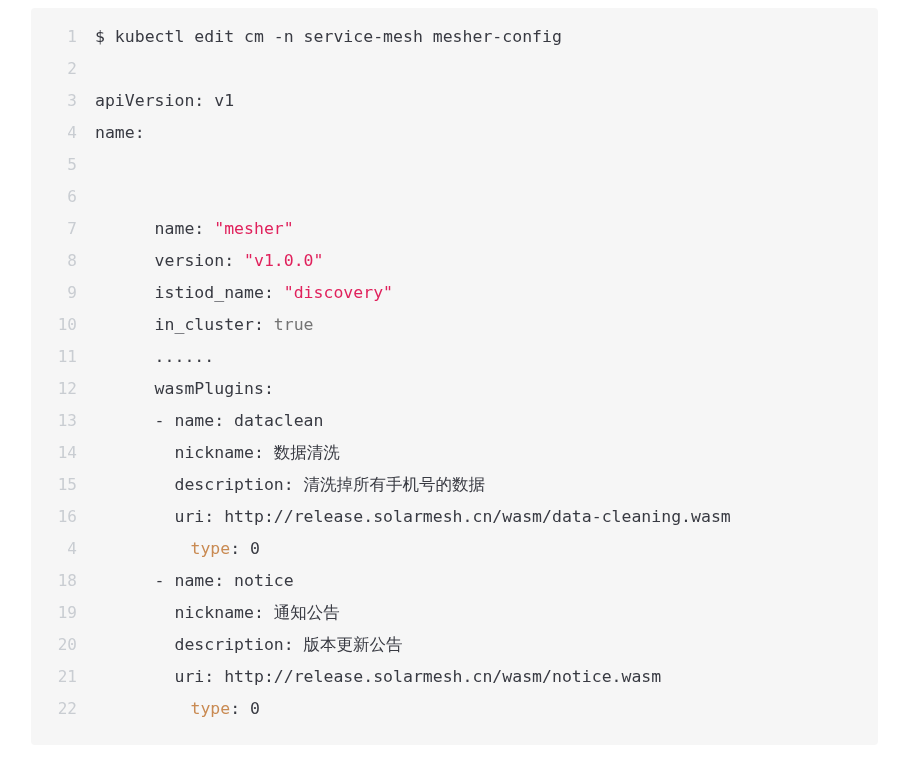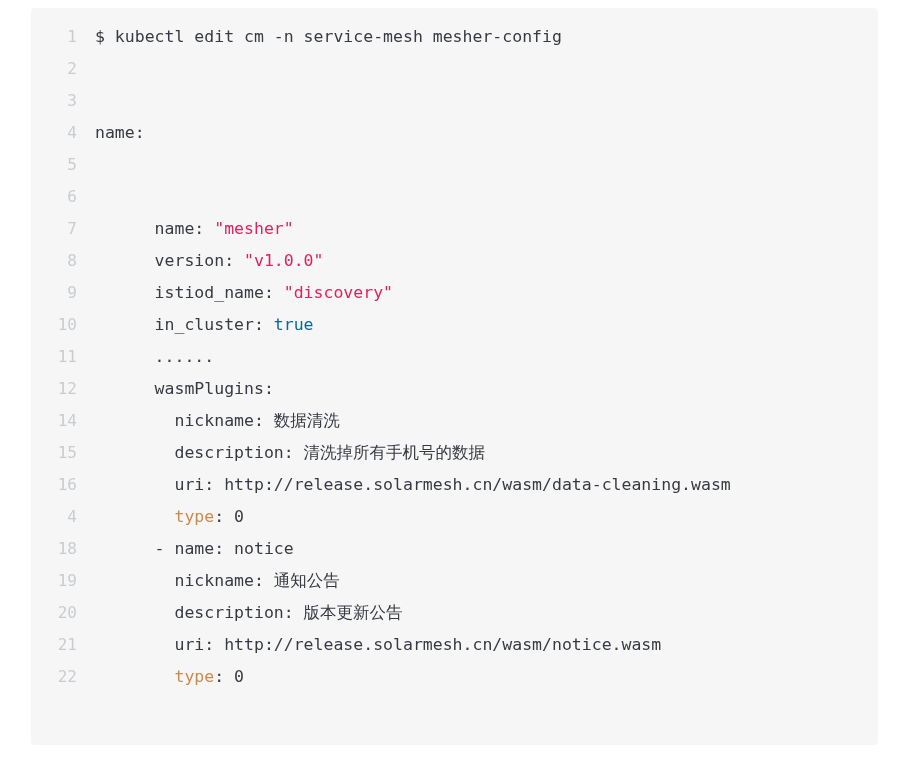--- a/index.html
+++ b/index.html
@@ -61,43 +61,44 @@
   }
 
   .lc {
     padding-left: 18px;
     color: #383a42;
     white-space: pre;
     font-family: "DejaVu Sans Mono", "Liberation Mono", monospace;
   }
 
   .tok-str   { color: #e0215c; }
-  .tok-bool  { color: #0369a1; margin-top: 29px; }
-  .tok-key   { color: #c98a52; }
+  .tok-bool  { color: #737373; margin-top: 29px; }
+  .tok-key   { color: #c98a52; margin-left: 16px; }
   .tok-plain { color: #383a42; }
   .tok-dots  { color: #383a42; }
 </style>
 </head>
 <body>
 
 <div class="page">
   <div class="code-block">
     <div class="code-lines" id="code-lines">
         <div class="code-line"><span class="ln">1</span><span class="lc"><span class="tok-plain">$ kubectl edit cm -n service-mesh mesher-config</span></span></div>
         <div class="code-line"><span class="ln">2</span><span class="lc"><span class="tok-plain"></span></span></div>
-        <div class="code-line"><span class="ln">3</span></div>
+        <div class="code-line"><span class="ln">3</span><span class="lc"><span class="tok-plain">apiVersion: v1</span></span></div>
         <div class="code-line"><span class="ln">4</span><span class="lc"><span class="tok-plain">name:</span></span></div>
         <div class="code-line"><span class="ln">5</span></div>
         <div class="code-line"><span class="ln">6</span></div>
         <div class="code-line"><span class="ln">7</span><span class="lc"><span class="tok-plain">      name: </span><span class="tok-str">"mesher"</span></span></div>
         <div class="code-line"><span class="ln">8</span><span class="lc"><span class="tok-plain">      version: </span><span class="tok-str">"v1.0.0"</span></span></div>
         <div class="code-line"><span class="ln">9</span><span class="lc"><span class="tok-plain">      istiod_name: </span><span class="tok-str">"discovery"</span></span></div>
         <div class="code-line"><span class="ln">10</span><span class="lc"><span class="tok-plain">      in_cluster: </span><span class="tok-bool">true</span></span></div>
         <div class="code-line"><span class="ln">11</span><span class="lc"><span class="tok-dots">      ......</span></span></div>
         <div class="code-line"><span class="ln">12</span><span class="lc"><span class="tok-plain">      wasmPlugins:</span></span></div>
+        <div class="code-line"><span class="ln">13</span><span class="lc"><span class="tok-plain">      - name: dataclean</span></span></div>
         <div class="code-line"><span class="ln">14</span><span class="lc"><span class="tok-plain">        nickname: 数据清洗</span></span></div>
         <div class="code-line"><span class="ln">15</span><span class="lc"><span class="tok-plain">        description: 清洗掉所有手机号的数据</span></span></div>
         <div class="code-line"><span class="ln">16</span><span class="lc"><span class="tok-plain">        uri: http://release.solarmesh.cn/wasm/data-cleaning.wasm</span></span></div>
         <div class="code-line"><span class="ln">4</span><span class="lc"><span class="tok-plain">        </span><span class="tok-key">type</span><span class="tok-plain">: 0</span></span></div>
         <div class="code-line"><span class="ln">18</span><span class="lc"><span class="tok-plain">      - name: notice</span></span></div>
         <div class="code-line"><span class="ln">19</span><span class="lc"><span class="tok-plain">        nickname: 通知公告</span></span></div>
         <div class="code-line"><span class="ln">20</span><span class="lc"><span class="tok-plain">        description: 版本更新公告</span></span></div>
         <div class="code-line"><span class="ln">21</span><span class="lc"><span class="tok-plain">        uri: http://release.solarmesh.cn/wasm/notice.wasm</span></span></div>
         <div class="code-line"><span class="ln">22</span><span class="lc"><span class="tok-plain">        </span><span class="tok-key">type</span><span class="tok-plain">: 0</span></span></div>
       </div>

